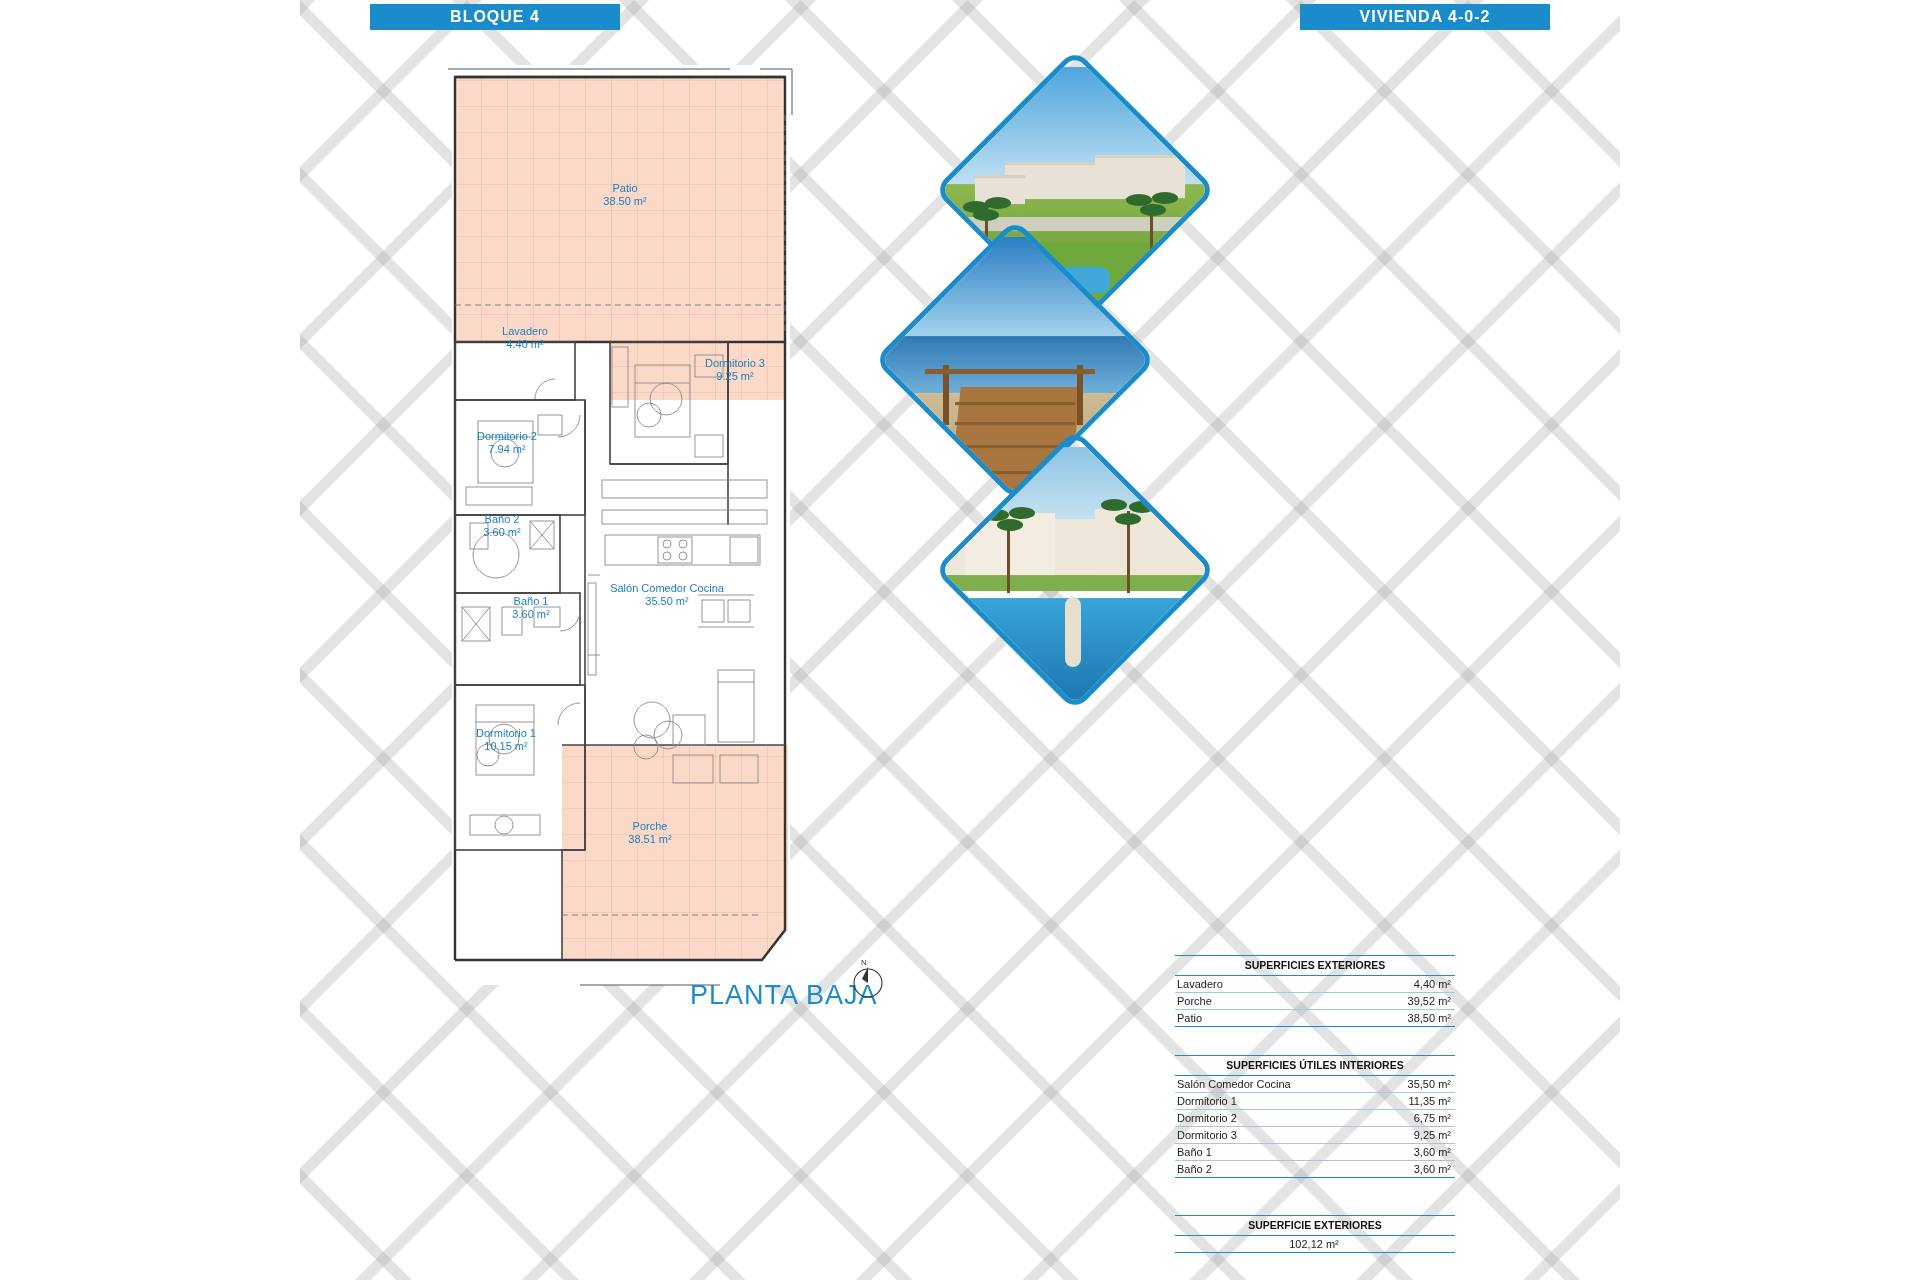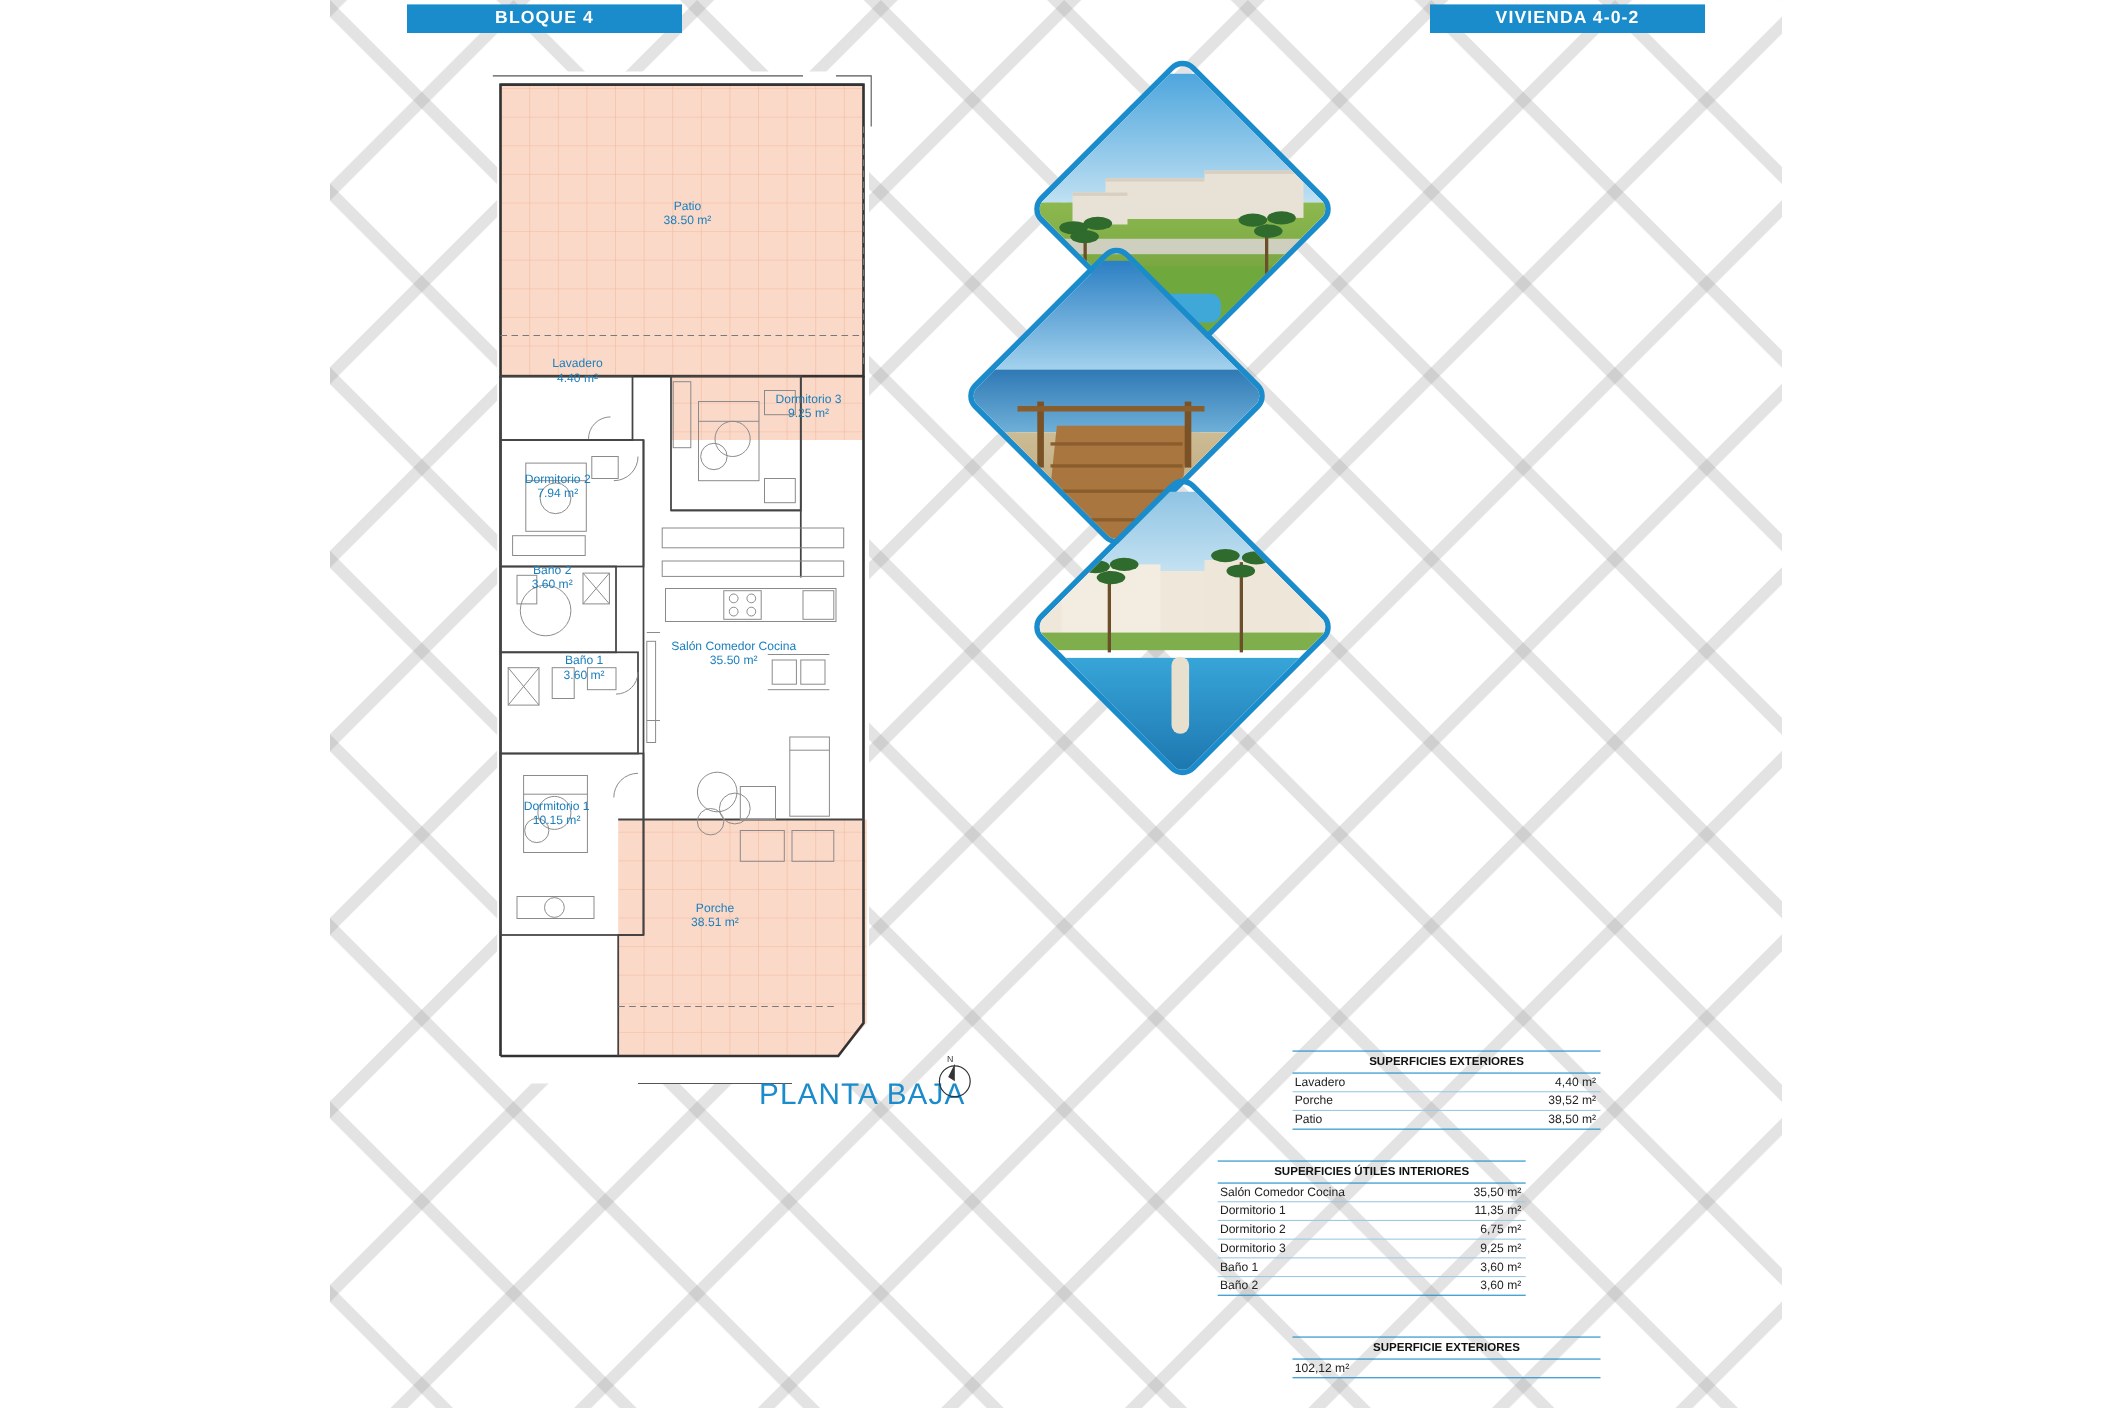--- a/index.html
+++ b/index.html
@@ -91,23 +91,23 @@
     text-align:center;font-weight:bold;font-size:10.5px;color:#111;
     padding:3px 0 4px 0;border-bottom:1.4px solid #1b8ccb;border-top:1.4px solid #1b8ccb;
   }
   .tbl .row{
     display:flex;justify-content:space-between;padding:2px 4px 2px 2px;
     border-bottom:1px solid #9dc9e2;
   }
   .tbl .row .v{text-align:right;}
   .tbl .row:last-child{border-bottom:1.4px solid #1b8ccb;}
   #tbl-ext{left:1175px;top:955px;}
-  #tbl-int{left:1107px;top:1055px;}
+  #tbl-int{left:1175px;top:1055px;}
   #tbl-con{left:1175px;top:1215px;}
-  #tbl-con .row{justify-content:flex-start;}
+  #tbl-con .row{justify-content:center;}
 </style>
 </head>
 <body>
 
 <div id="page">
 
   <div id="watermark">
     <svg width="1320" height="1280" viewBox="0 0 1320 1280">
       <defs>
         <pattern id="diag" width="118" height="118" patternUnits="userSpaceOnUse" patternTransform="rotate(45)">

